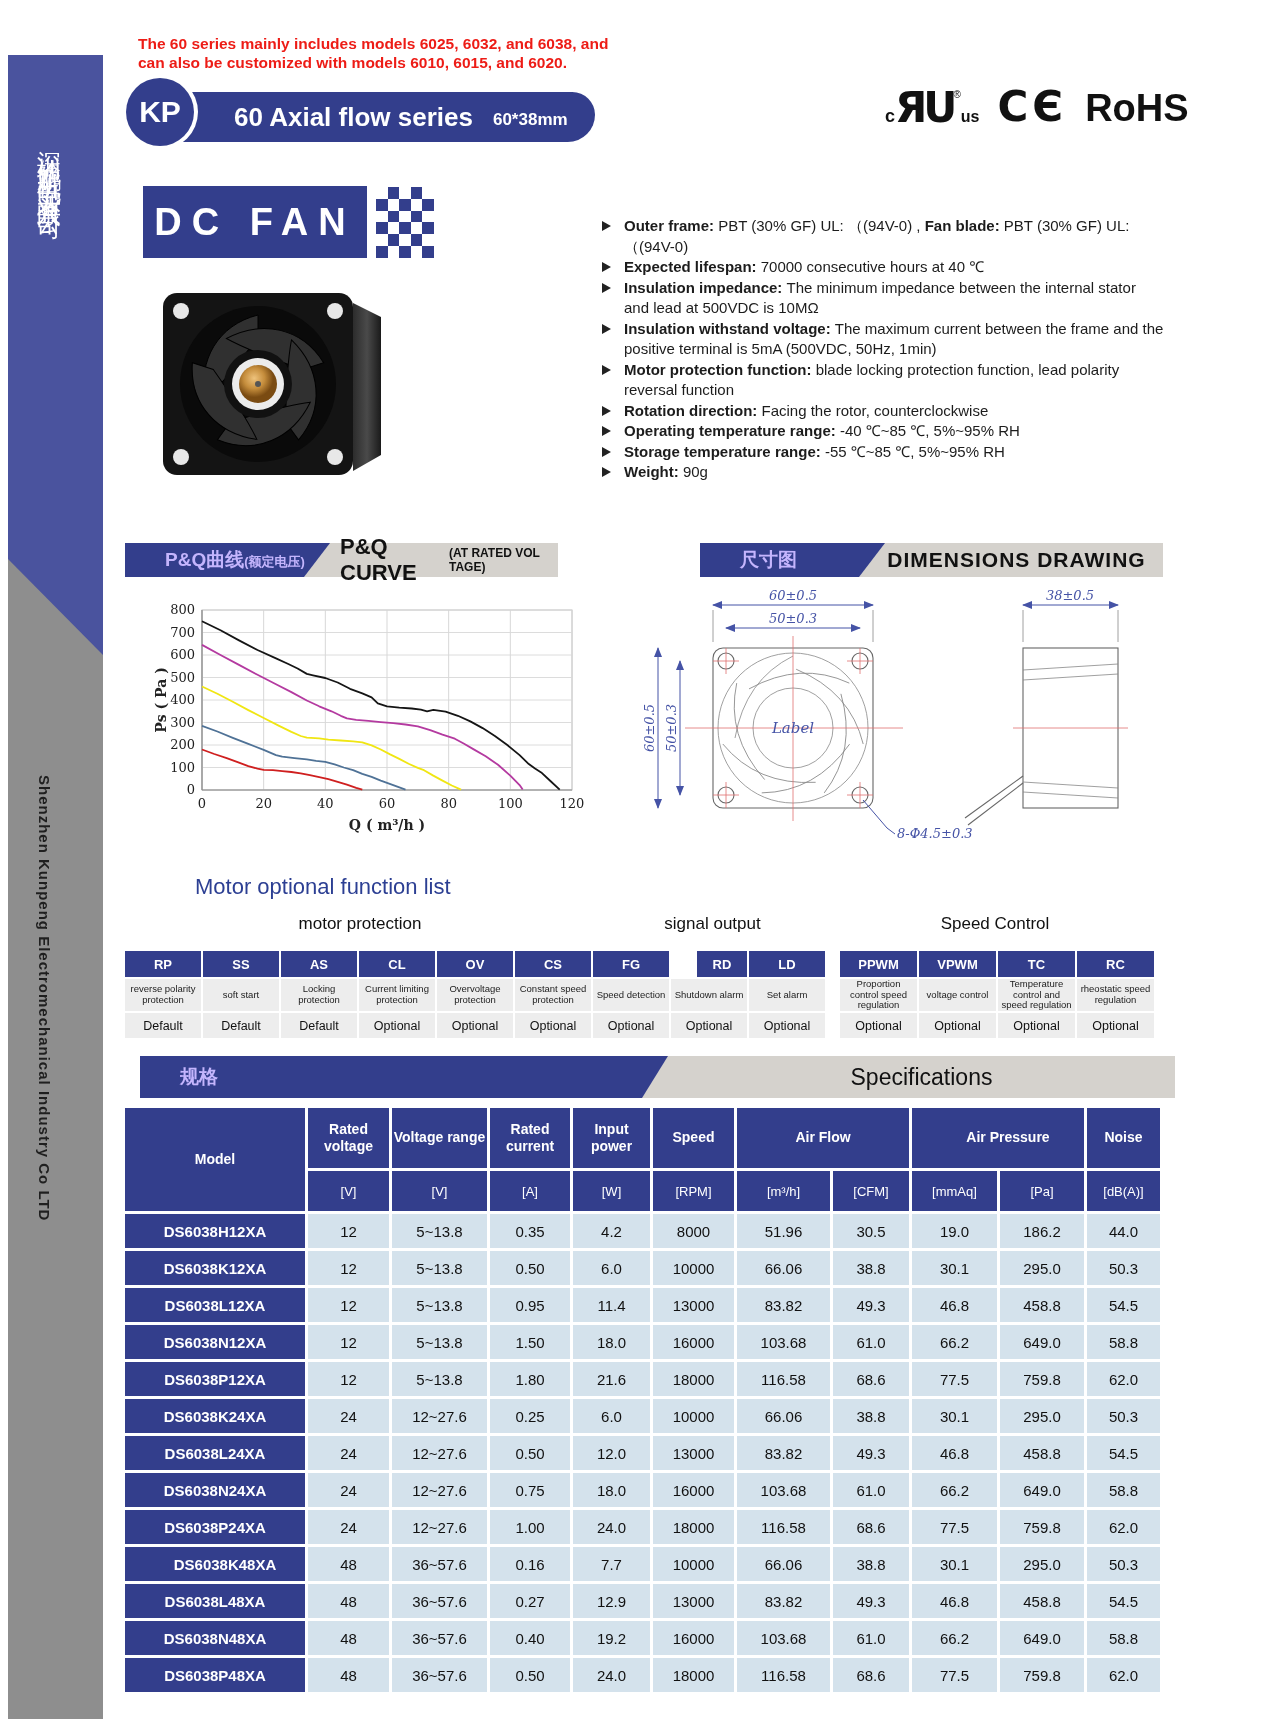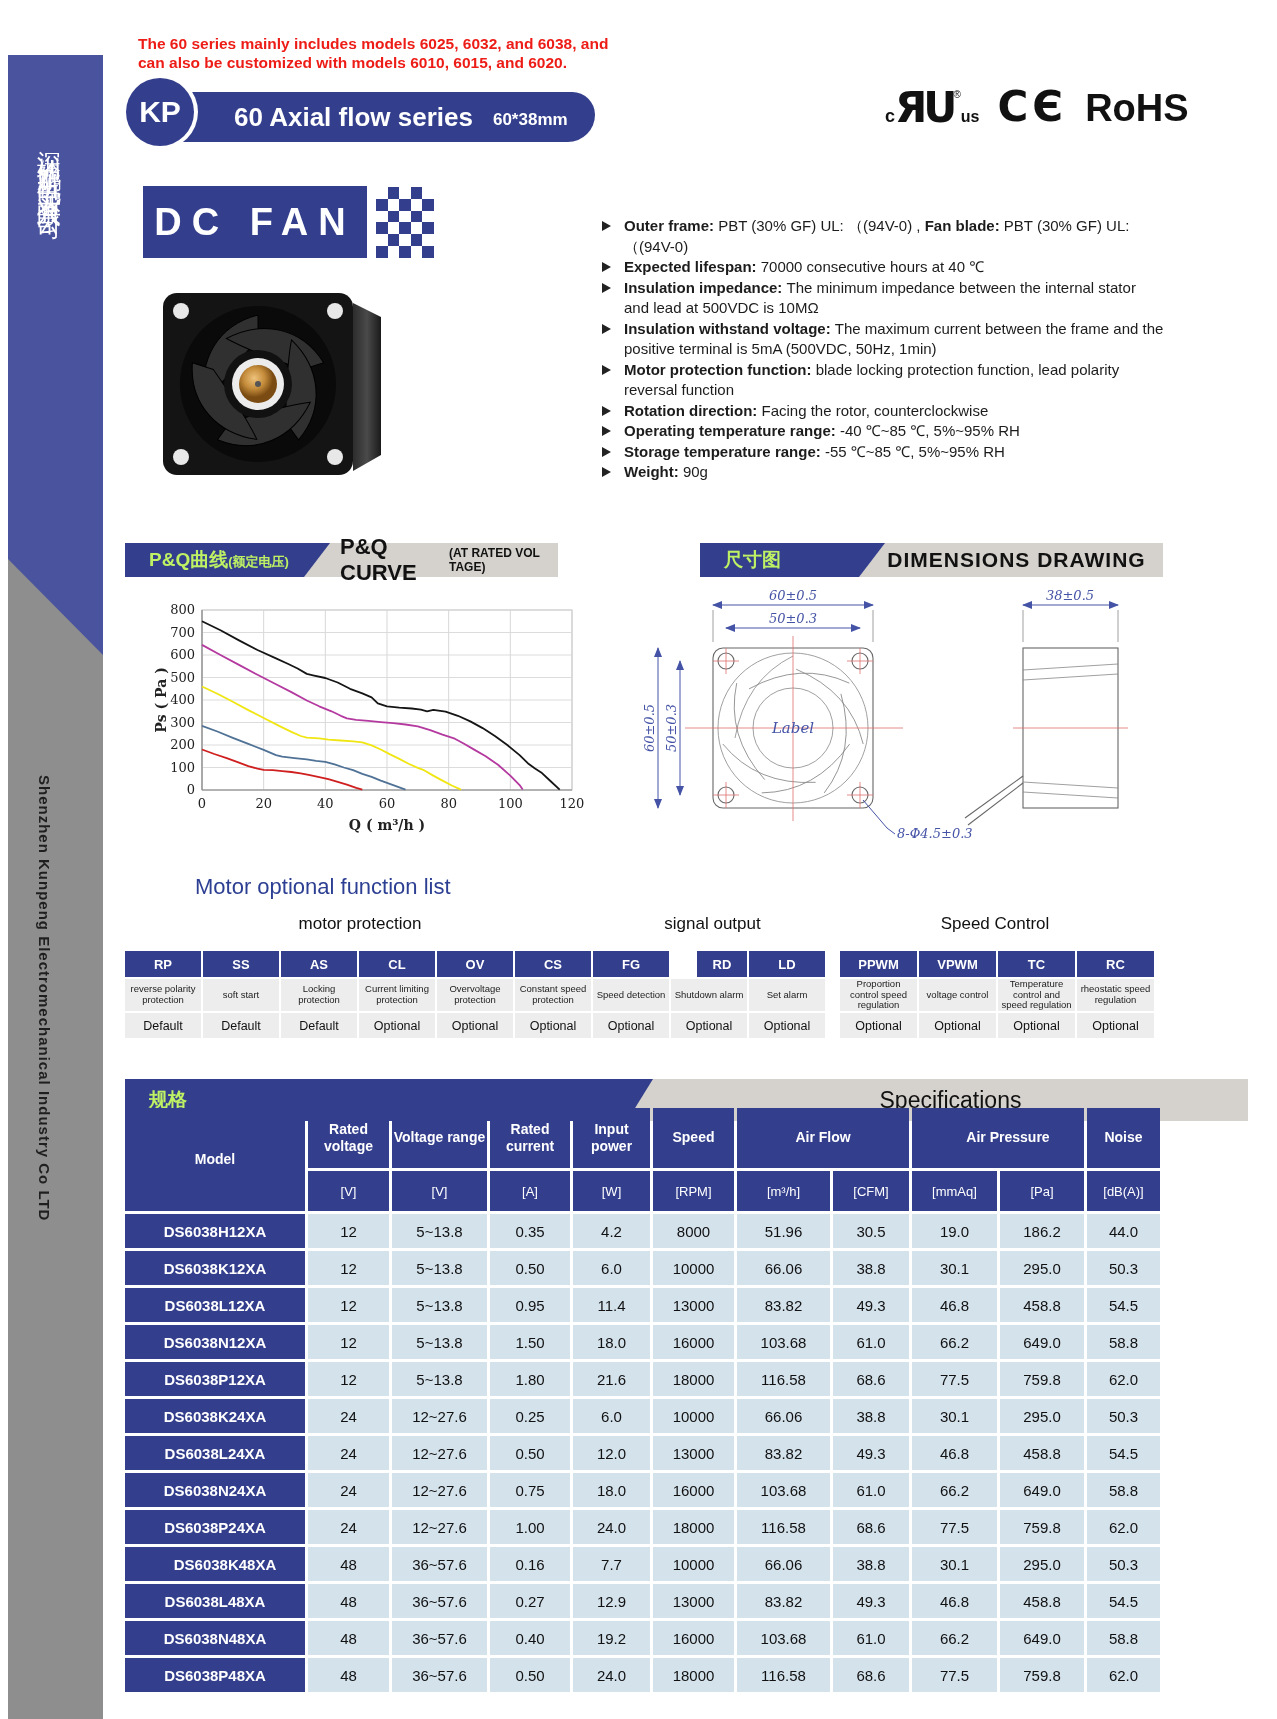--- a/index.html
+++ b/index.html
@@ -50,21 +50,21 @@
 .features{position:absolute;left:600px;top:216px;width:565px;list-style:none;color:#1c1c1c;}
 .features li{position:relative;padding-left:24px;font-size:15px;line-height:20.5px;}
 .tri{position:absolute;left:2px;top:5px;width:0;height:0;border-left:9px solid #222;
   border-top:5px solid transparent;border-bottom:5px solid transparent;}
 .fb{font-weight:bold;}
 
 
 .banner{position:absolute;height:34px;background:var(--grayban);}
 .banner .blue{position:absolute;left:0;top:0;bottom:0;background:var(--navy);
   clip-path:polygon(0 0,100% 0,calc(100% - 26px) 100%,0 100%);
-  display:flex;align-items:center;color:#bef264;padding-left:24px;}
+  display:flex;align-items:center;color:#c4b5fd;padding-left:40px;}
 .ban-cn{font-size:19px;font-weight:bold;}
 .ban-cn small{font-size:13px;font-weight:bold;}
 .ban-en{position:absolute;top:0;bottom:0;display:flex;align-items:center;color:#111;}
 .pq-en{left:215px;font-size:22px;font-weight:bold;}
 .pq-en small{font-size:12px;font-weight:bold;}
 .dim-en{left:170px;right:0;justify-content:center;font-size:21px;font-weight:bold;letter-spacing:1px;}
 .spec-en{left:528px;right:0;justify-content:center;font-size:23px;font-weight:500;}
 
 
 .ctick{font-family:"DejaVu Serif",serif;font-size:13px;fill:#222;}
@@ -382,21 +382,21 @@
       <div class="fv" style="grid-area: 3 / 6;">Optional</div>
       <div class="fv" style="grid-area: 3 / 7;">Optional</div>
       <div class="fv" style="grid-area: 3 / 8;">Optional</div>
       <div class="fv" style="grid-area: 3 / 9;">Optional</div>
       <div class="fv" style="grid-area: 3 / 11;">Optional</div>
       <div class="fv" style="grid-area: 3 / 12;">Optional</div>
       <div class="fv" style="grid-area: 3 / 13;">Optional</div>
       <div class="fv" style="grid-area: 3 / 14;">Optional</div>
     </div>
 
-  <div class="banner" style="left:125px;top:1056px;width:1123px;height:42px;margin-top:23px;">
+  <div class="banner" style="left:140px;top:1056px;width:1035px;height:42px;">
     <div class="blue" style="width:528px;">
       <span class="ban-cn">规格</span>
     </div>
     <div class="ban-en spec-en">Specifications</div>
   </div>
 
   <div class="spec-table" id="spec-table">
     <div class="sh c-model">Model</div>
     <div class="sh" style="grid-column:2;grid-row:1;">Rated voltage</div>
     <div class="sh" style="grid-column:3;grid-row:1;">Voltage range</div>

